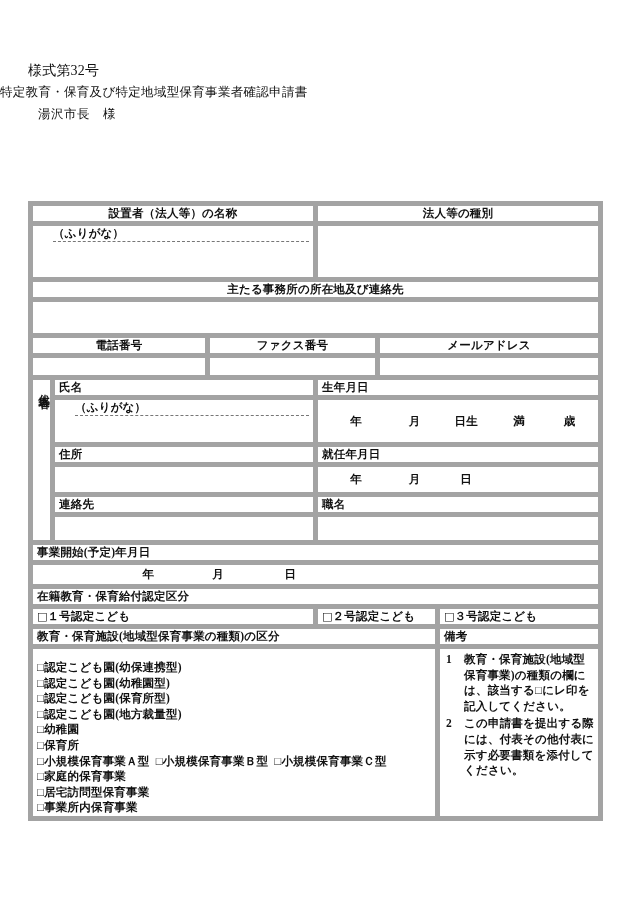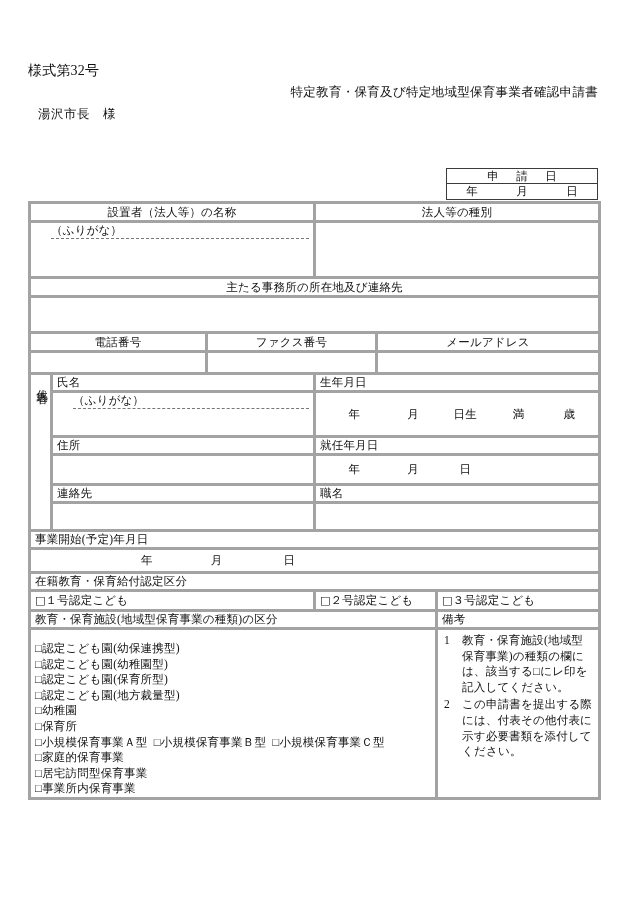--- a/index.html
+++ b/index.html
@@ -28,21 +28,21 @@
     position: absolute;
     left: 28px;  top: 62px;
     font-size: 14px;
     letter-spacing: 0.2px;
     white-space: nowrap;
   }
   .doc-title {
     position: absolute;
     left: 0; top: 84px;
     width: 598px;
-    text-align: right;
+    text-align: left;
     font-size: 12.5px;
     letter-spacing: 0.3px;
     white-space: nowrap;
   }
   .addressee {
     position: absolute;
     left: 38px; top: 106px;
     font-size: 12.5px;
     letter-spacing: 0.5px;
     white-space: nowrap;
@@ -92,26 +92,27 @@
     position: absolute;
     left: 28px;
     width: 570px;
     border-collapse: collapse;
     table-layout: fixed;
     font-size: 11.5px;
   }
   #tbl-main { top: 201px; }
 
   .tbl td {
-    border: 3px solid #a3a3a3;
+    border: 5px solid #a3a3a3;
     padding: 0 4px;
     vertical-align: top;
     box-sizing: border-box;
     line-height: 15px;
     letter-spacing: 0.2px;
+    font-weight: bold;
   }
   td.ctr { text-align: center; }
   td.mid { vertical-align: middle; }
   td.blank { padding: 0; }
 
   
   .furigana-cell {
     position: relative;
     padding: 0 4px !important;
   }
@@ -177,28 +178,20 @@
 </style>
 </head>
 <body>
 
 <div class="page">
 
   <div class="form-no">様式第32号</div>
   <div class="doc-title">特定教育・保育及び特定地域型保育事業者確認申請書</div>
   <div class="addressee">湯沢市長　様</div>
 
-  <div class="appdate">
-    <div class="appdate-head">申　請　日</div>
-    <div class="appdate-row">
-      <span>年</span>
-      <span>月</span>
-      <span>日</span>
-    </div>
-  </div>
 
   <table class="tbl" id="tbl-main">
     <colgroup>
       <col style="width:22px">
       <col style="width:155px">
       <col style="width:108px">
       <col style="width:62px">
       <col style="width:60px">
       <col style="width:60px">
       <col style="width:103px">

